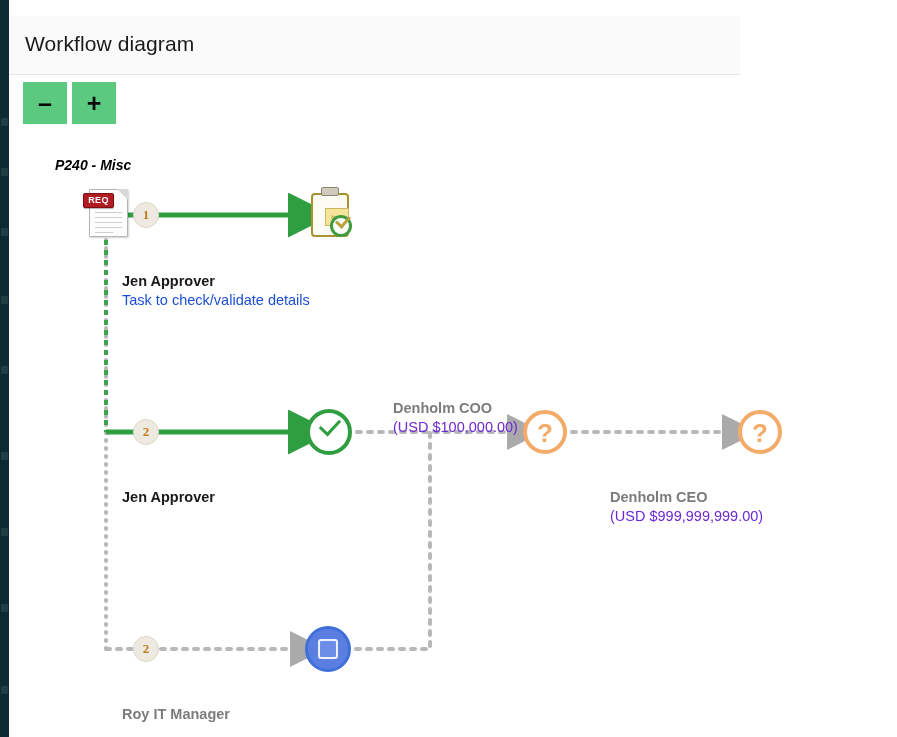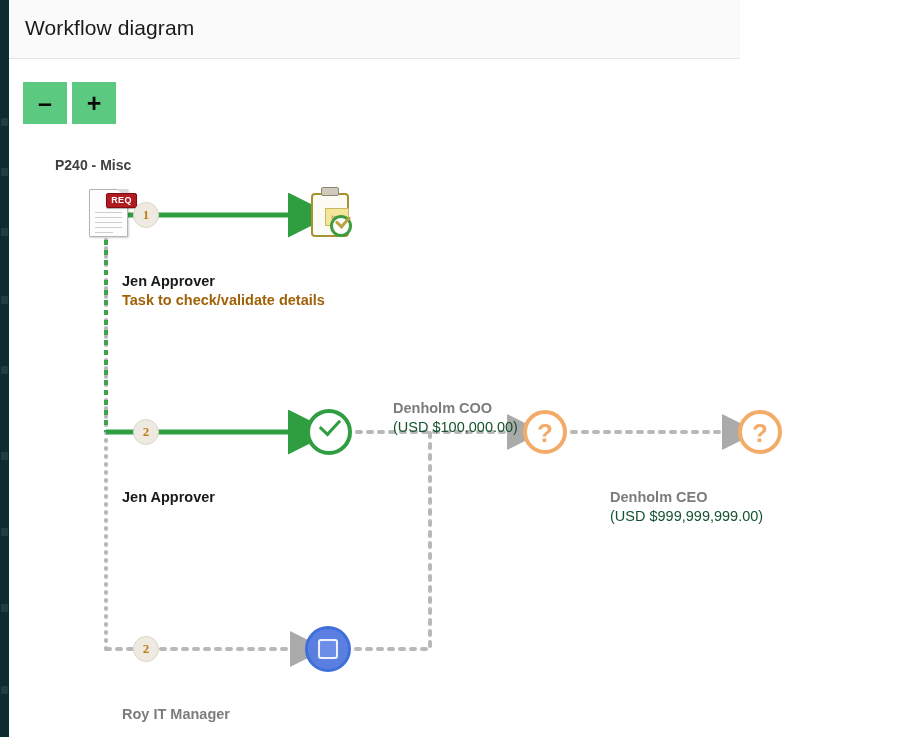--- a/index.html
+++ b/index.html
@@ -29,21 +29,21 @@
     left: 1px;
     width: 7px;
     height: 8px;
     background: rgba(255,255,255,0.09);
     border-radius: 1px;
   }
 
   
   #panel-header {
     position: absolute;
-    left: 9px; top: 0;
+    left: 9px; top: 16px;
     width: 731px;
     height: 59px;
     background: #fafafa;
     border-bottom: 1px solid #e4e4e4;
     box-sizing: border-box;
     z-index: 20;
   }
   #panel-header .title {
     position: absolute;
     left: 16px;
@@ -91,22 +91,23 @@
     user-select: none;
   }
 
   
   #group-title {
     position: absolute;
     left: 46px;
     top: 97px;
     font-size: 14px;
     font-weight: 700;
-    color: #404040;
+    color: #000000;
     white-space: nowrap;
+    font-style: italic;
   }
 
   
   #edges-layer {
     position: absolute;
     left: 0; top: 0;
     width: 888px;
     height: 677px;
   }
 
@@ -147,21 +148,20 @@
     border: 1px solid #7e0d12;
     border-radius: 2px;
     box-sizing: border-box;
     color: #ffffff;
     font-size: 9px;
     font-weight: 700;
     line-height: 13px;
     text-align: center;
     letter-spacing: 0.4px;
     box-shadow: 0 1px 1px rgba(0,0,0,0.3);
-    margin-left: 23px;
   }
 
   
   #task-node { left: 297px; top: 127px; width: 50px; height: 54px; }
   .clip-body {
     position: absolute;
     left: 5px; top: 6px;
     width: 38px; height: 44px;
     background: #fcfbf4;
     border: 2px solid #a8912f;
@@ -298,23 +298,23 @@
     font-weight: 700;
     line-height: 19px;
   }
   .node-label .sub {
     display: block;
     font-size: 14.5px;
     font-weight: 400;
     line-height: 19px;
   }
   .label-dark .name { color: #1a1a1a; }
-  .label-dark .sub  { color: #a16207; font-weight: bold; }
+  .label-dark .sub  { color: #1d4ed8; }
   .label-muted .name { color: #7c7c7c; }
-  .label-muted .sub  { color: #14532d; }
+  .label-muted .sub  { color: #6d28d9; }
 
   #task-label      { left: 113px; top: 184px; width: 420px; }
   #approve-label   { left: 113px; top: 400px; width: 420px; }
   #coo-label       { left: 384px; top: 311px; width: 300px; }
   #ceo-label       { left: 601px; top: 400px; width: 300px; }
   #itmanager-label { left: 113px; top: 617px; width: 420px; }
 </style>
 </head>
 <body>
 

